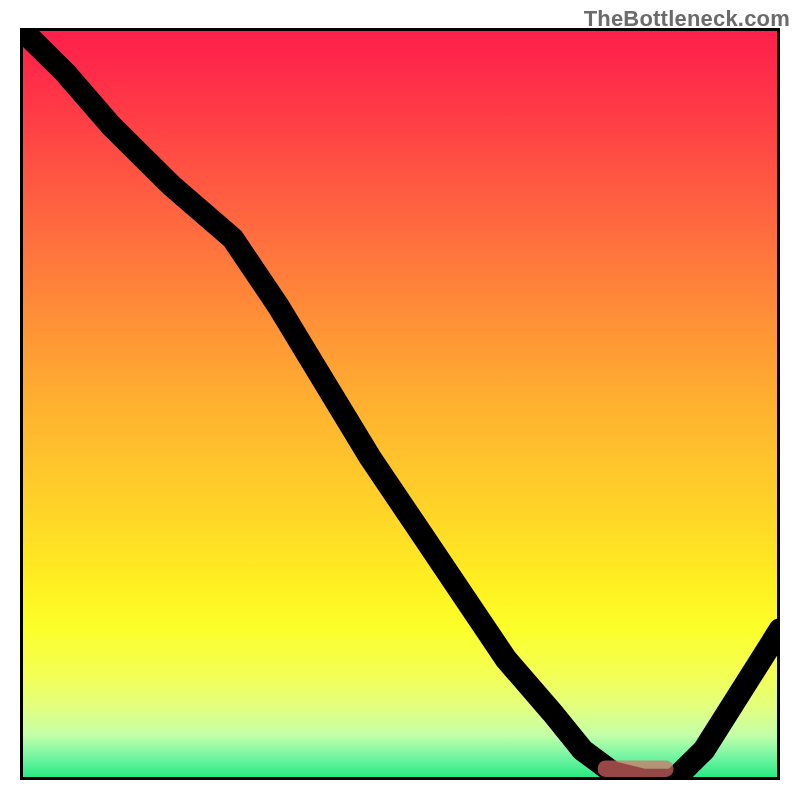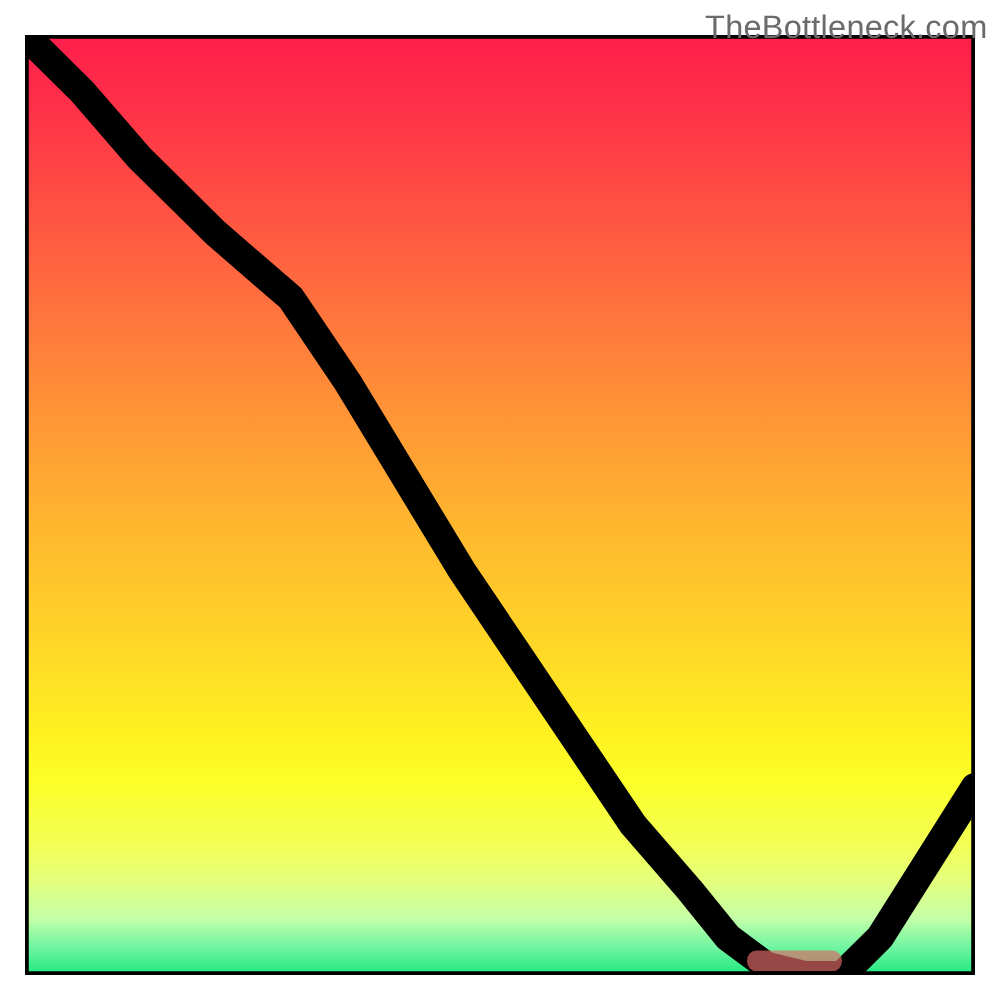--- a/index.html
+++ b/index.html
@@ -13,22 +13,22 @@
   }
   .container {
     position: relative;
     width: 800px;
     height: 800px;
   }
   .watermark {
     position: absolute;
     top: 6px;
     right: 10px;
-    font-size: 26px;
-    font-weight: 400;
+    font-size: 22px;
+    font-weight: 700;
     color: #6b6b6b;
     letter-spacing: 0.2px;
     z-index: 10;
   }
   .plot-frame {
     position: absolute;
     left: 20px;
     top: 28px;
     width: 760px;
     height: 752px;

